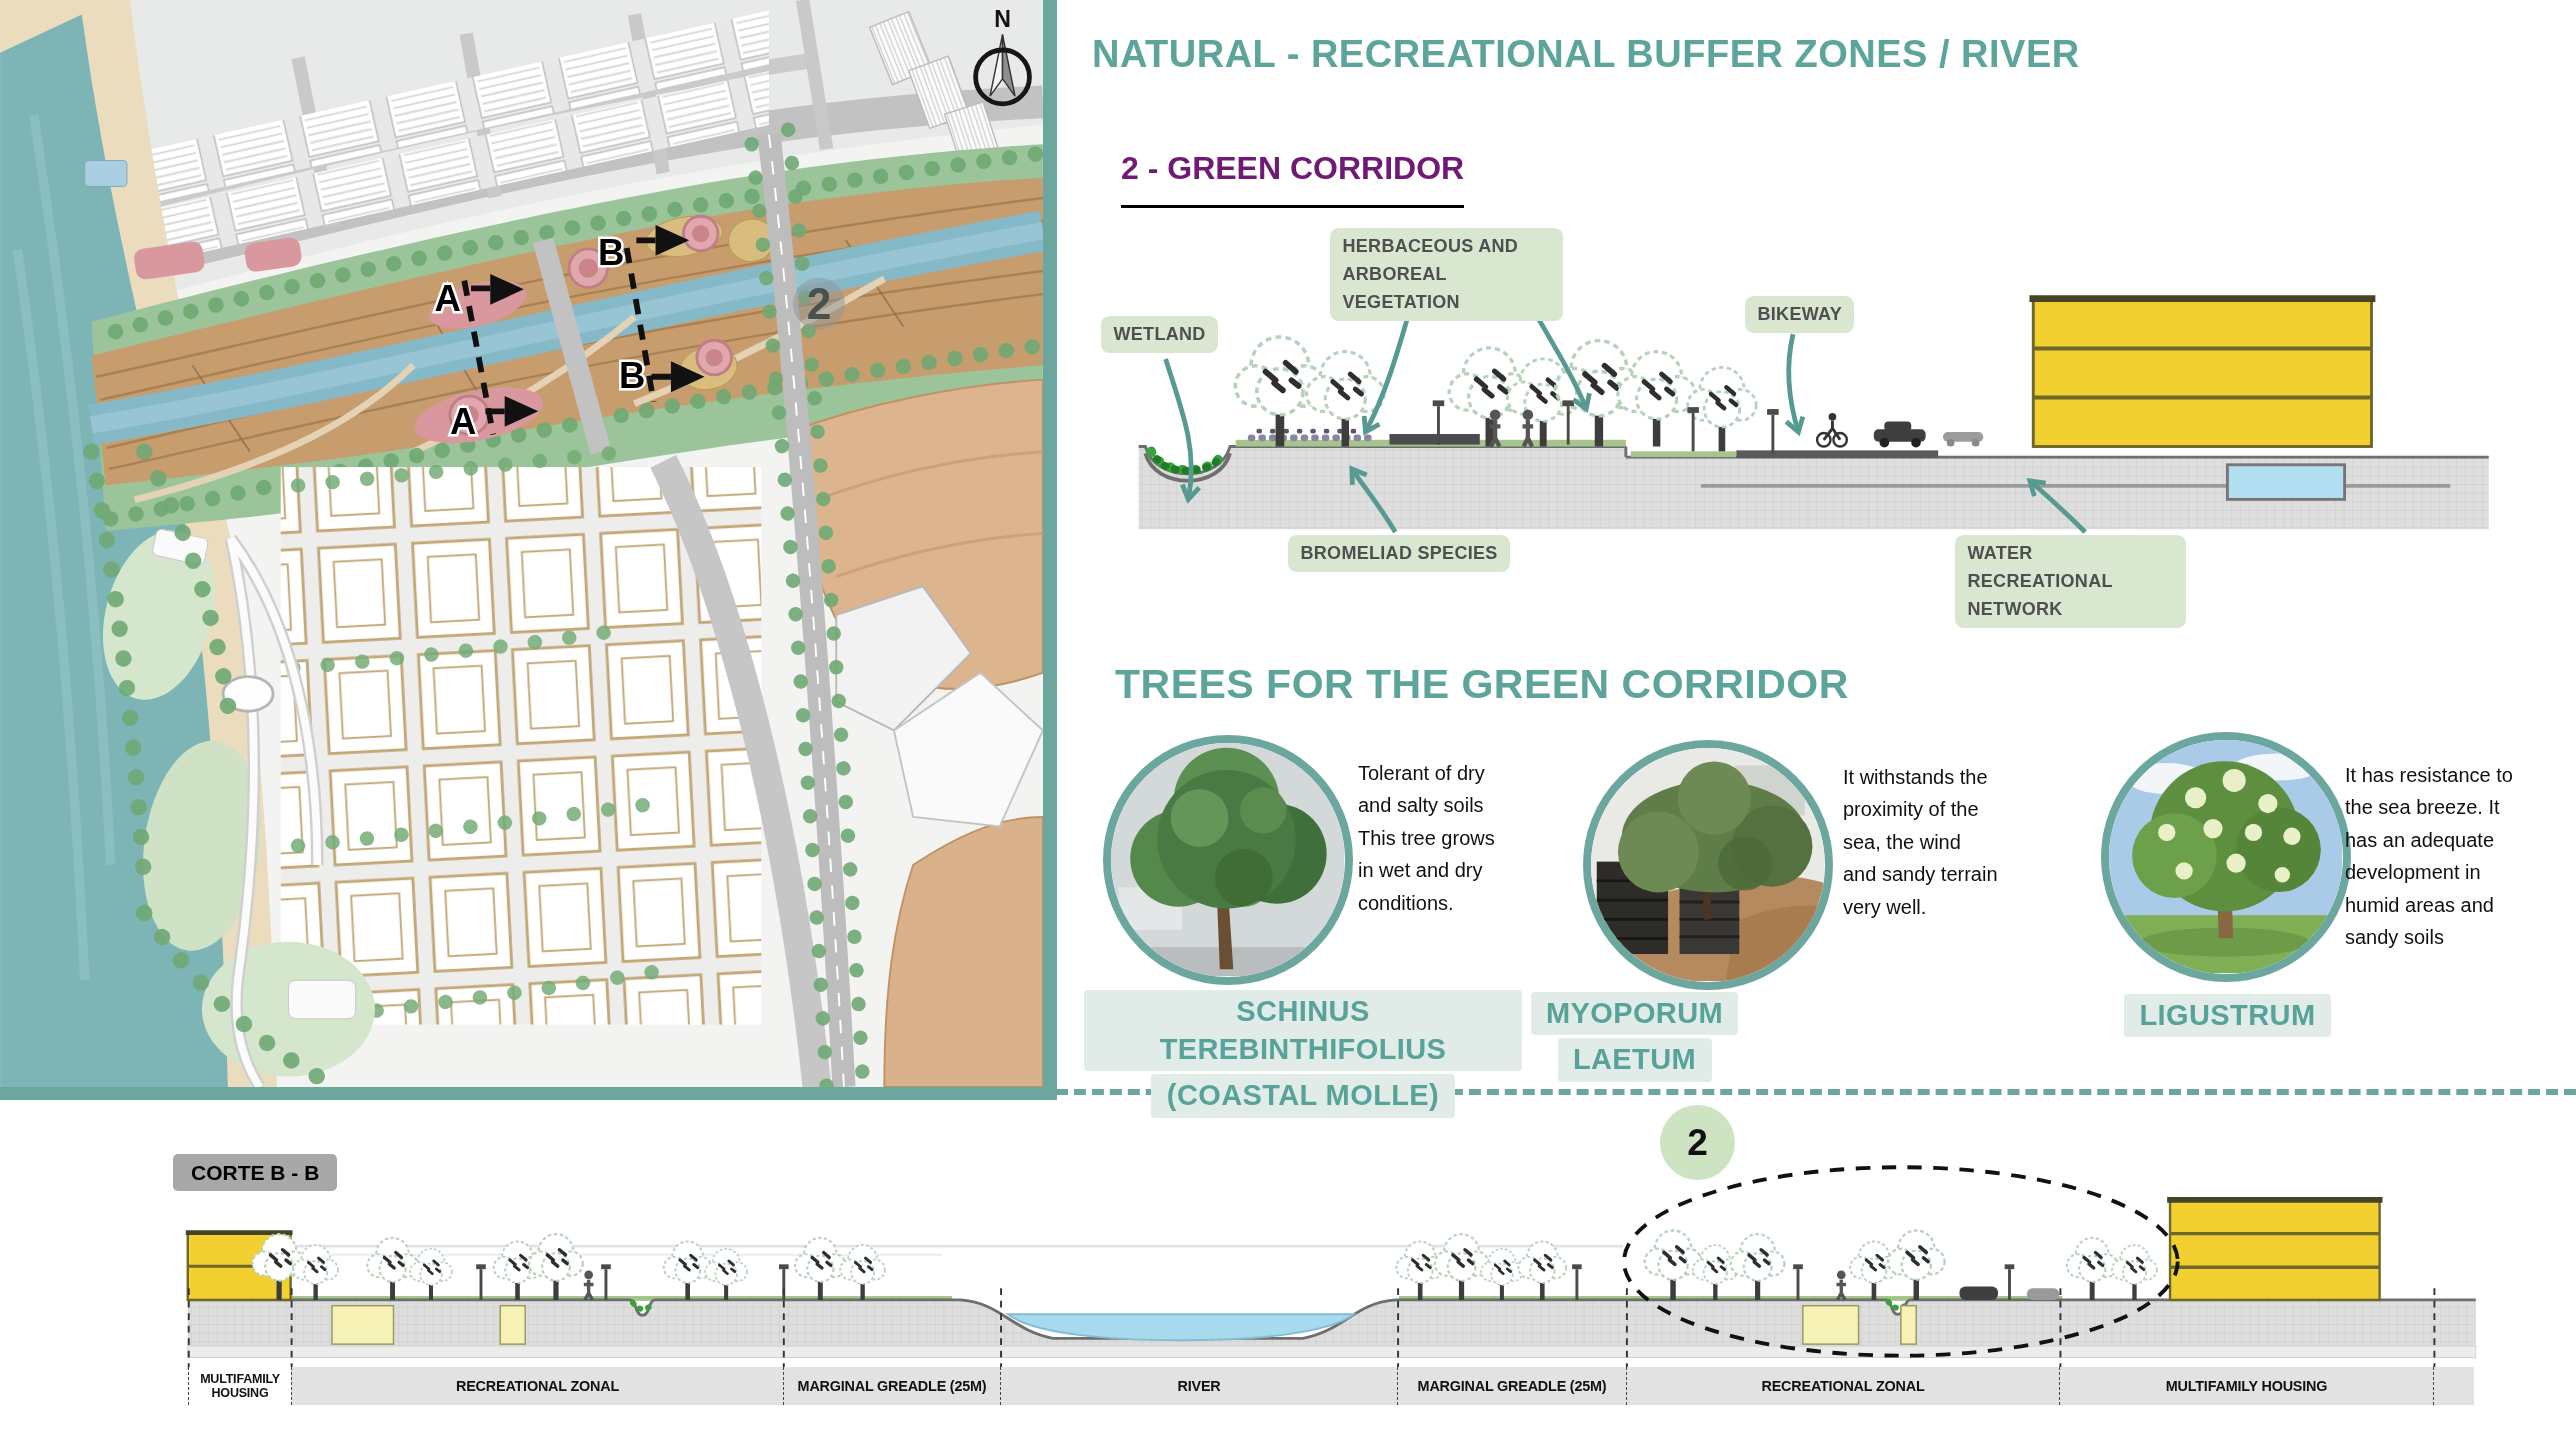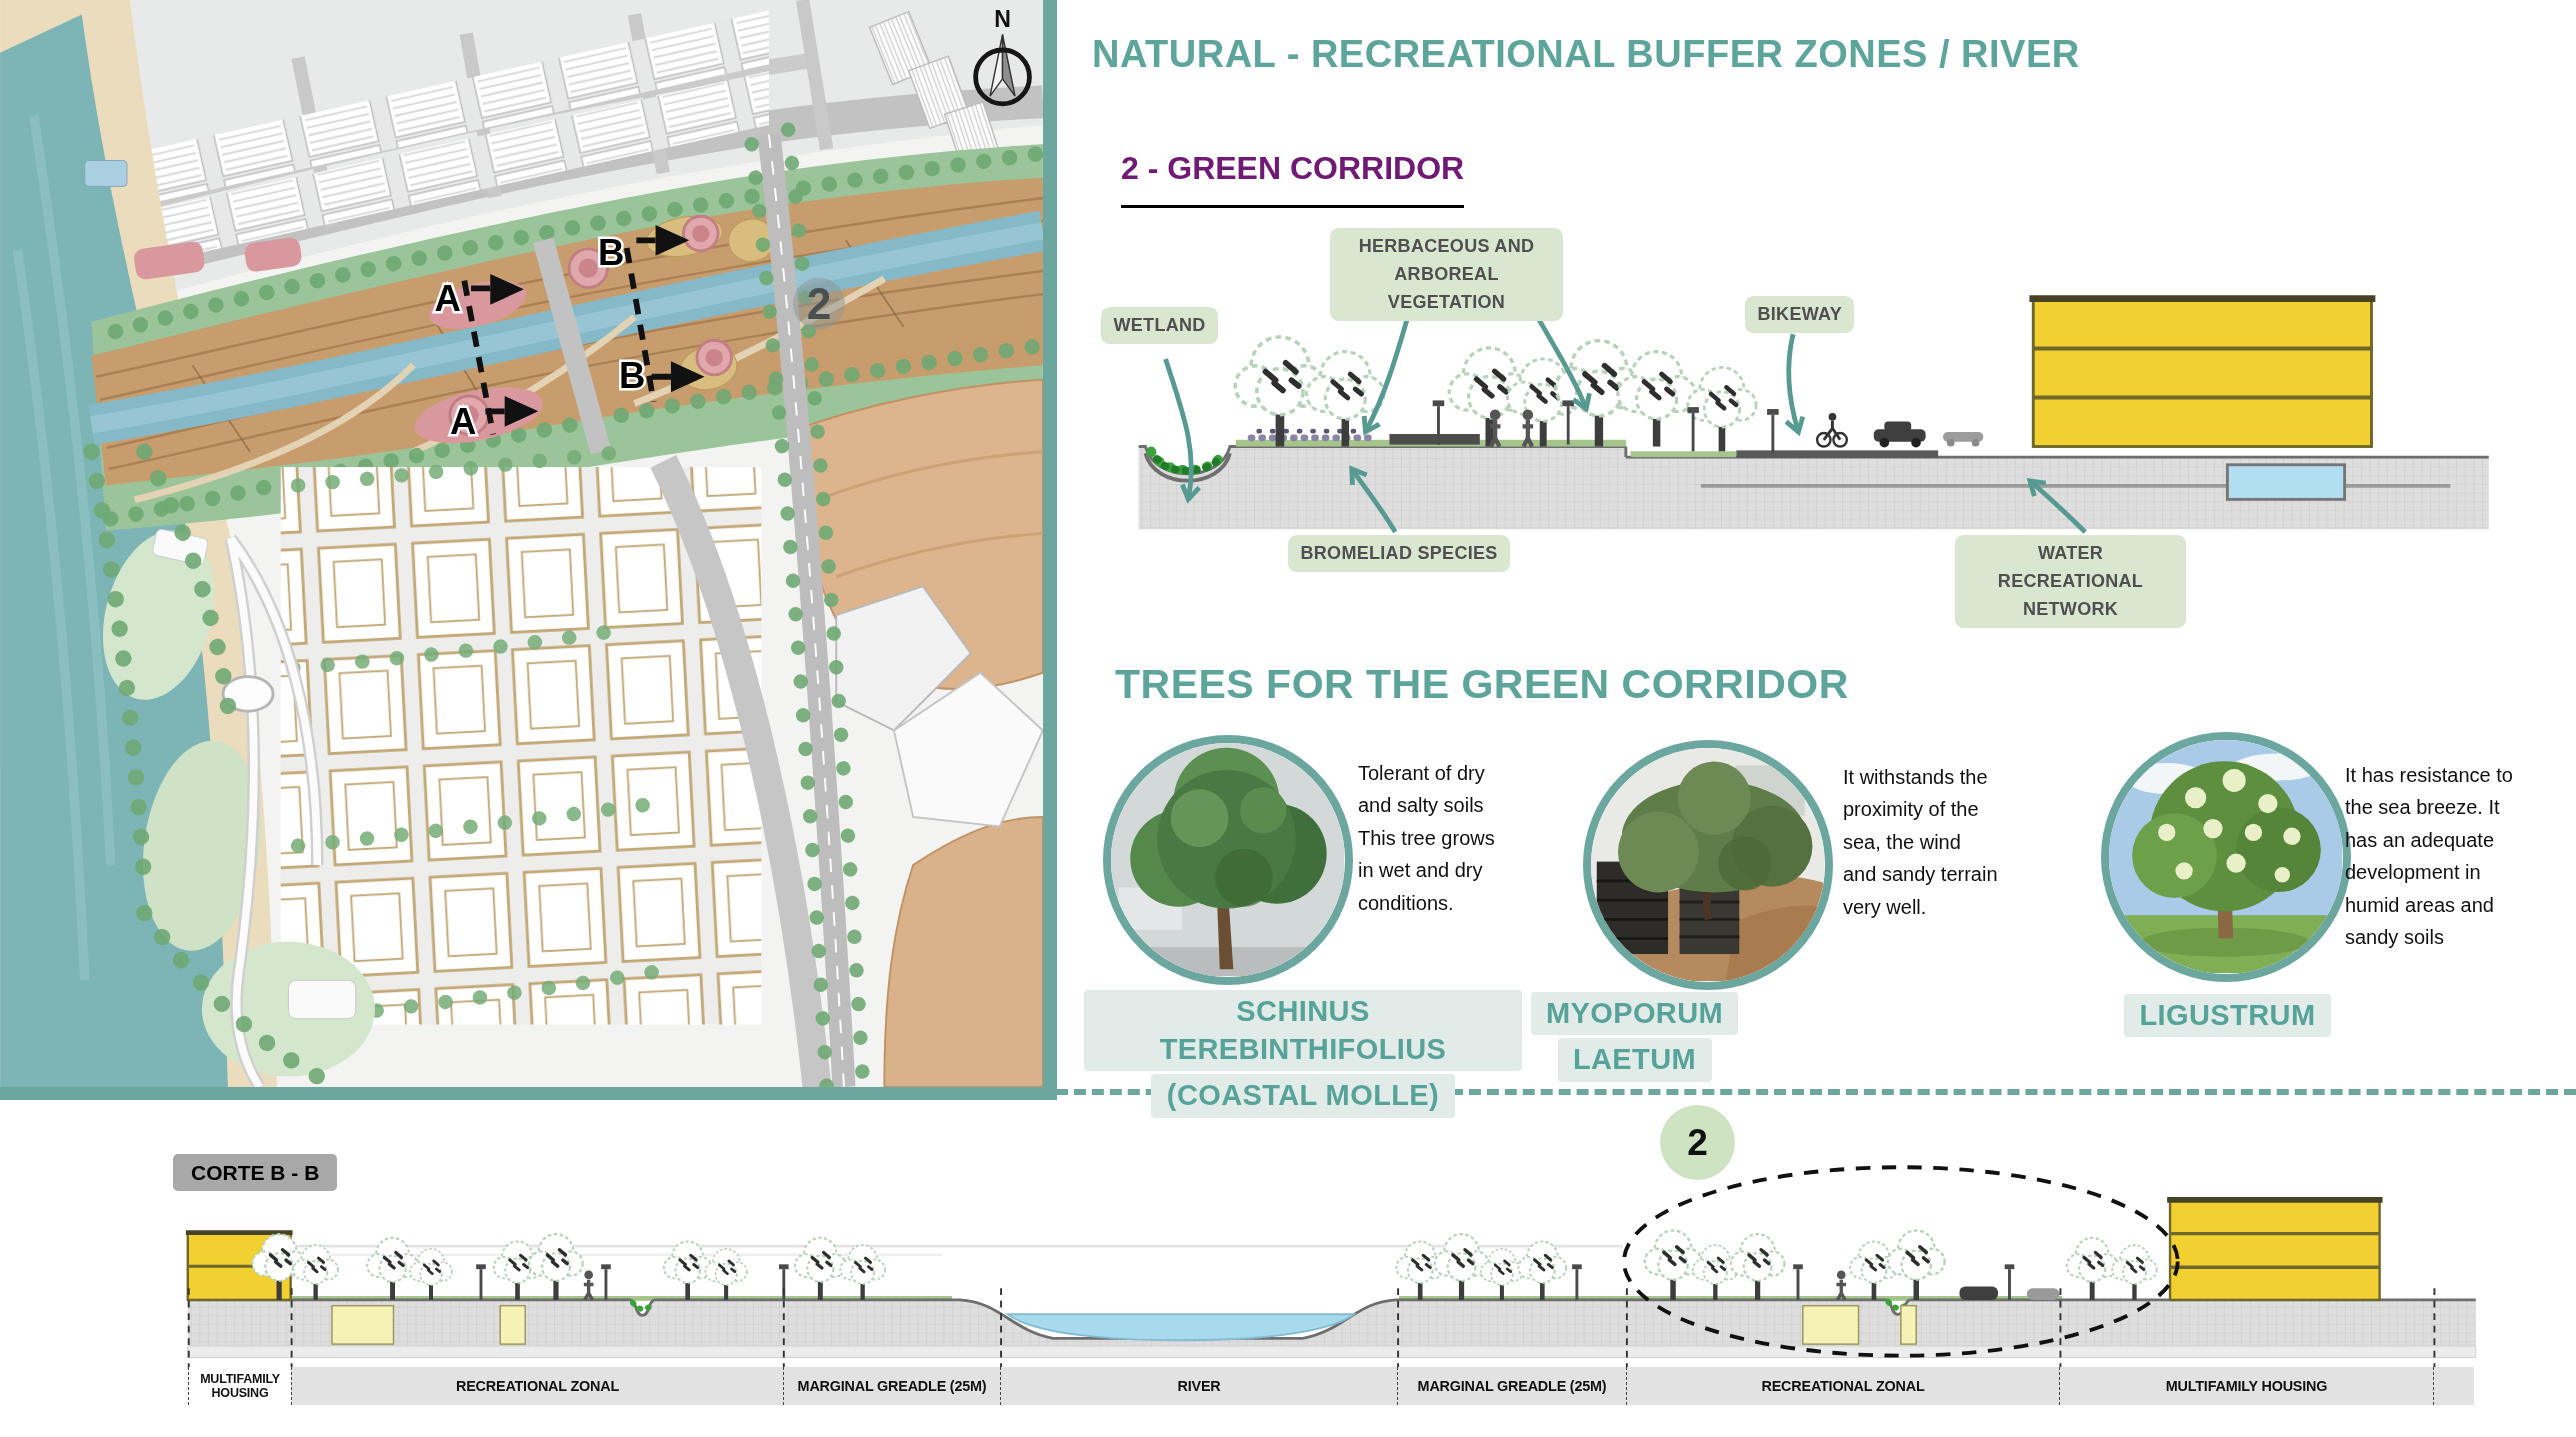--- a/index.html
+++ b/index.html
@@ -10,21 +10,21 @@
   .abs{position:absolute}
   #map-svg{left:0;top:0}
   #frame-right{left:1043px;top:0;width:13.5px;height:1100px;background:#6ba79e}
   #frame-bottom{left:0;top:1087px;width:1056px;height:12.5px;background:#6ba79e}
   #divider-dashed{left:1056px;top:1089px;width:1520px;height:0;border-top:6.7px dashed #6ba79e}
 
   #main-title{left:1092px;top:33px;font-size:38px;font-weight:bold;color:#5da49a;letter-spacing:0.5px}
   #corridor-heading{left:1121px;top:150px;font-size:32px;font-weight:bold;color:#701a75;border-bottom:3.8px solid #000;padding-bottom:18px}
   #trees-heading{left:1115px;top:661px;font-size:41px;font-weight:bold;color:#5da49a;letter-spacing:0.5px}
 
-  .pill{position:absolute;background:#d9e7d1;color:#4f4f4f;font-weight:bold;font-size:18px;padding:4.8px 12.5px;border-radius:8.7px;text-align:center;line-height:1.55;letter-spacing:0.3px}
+  .pill{position:absolute;background:#d9e7d1;color:#4f4f4f;font-weight:bold;font-size:18px;padding:4.8px 12.5px;border-radius:8.7px;text-align:left;line-height:1.55;letter-spacing:0.3px}
   .pill span{display:block}
 
   .tree-circle{position:absolute;width:250px;height:250px;border-radius:50%;border:8.7px solid #6ba79e;overflow:hidden;background:#fff}
   .tree-circle svg{display:block}
   .tdesc{position:absolute;font-size:20px;line-height:1.62;color:#101010}
   .tnamewrap{position:absolute;text-align:center}
   .tname{background:#e1ebe8;color:#57a39a;font-size:29px;font-weight:bold;padding:2.9px 15.4px;border-radius:4px;display:inline-block;line-height:1.3;letter-spacing:0.4px}
   .tname:empty{display:none}
 
   #corte-pill{left:173px;top:1154px;background:#a8a8a8;color:#000;font-size:21px;font-weight:bold;padding:6.7px 18px;border-radius:5px}
@@ -272,21 +272,21 @@
     <g stroke="#579a91" stroke-width="5" fill="none">
       <path d="M1213,374 C1232,432 1246,470 1237,518" marker-end="url(#ah)"></path>
       <path d="M1468,320 C1452,376 1440,414 1422,448" marker-end="url(#ah)"></path>
       <path d="M1594,320 C1622,368 1640,398 1650,424" marker-end="url(#ah)"></path>
       <path d="M1866,348 C1858,382 1862,418 1871,448" marker-end="url(#ah)"></path>
       <path d="M1452,554 C1438,530 1422,510 1408,490" marker-end="url(#ah)"></path>
       <path d="M2170,554 C2148,532 2130,516 2114,502" marker-end="url(#ah)"></path>
     </g>
   </svg>
 
-  <div class="pill" style="left:1101px;top:307px">WETLAND</div>
+  <div class="pill" style="left:1101px;top:316px">WETLAND</div>
   <div class="pill" style="left:1330px;top:228px;width:233px">
     <span>HERBACEOUS AND</span>
     <span>ARBOREAL VEGETATION</span>
   </div>
   <div class="pill" style="left:1745px;top:296px">BIKEWAY</div>
   <div class="pill" style="left:1288px;top:535px">BROMELIAD SPECIES</div>
   <div class="pill" style="left:1955px;top:535px;width:231px">
     <span>WATER RECREATIONAL</span>
     <span>NETWORK</span>
   </div>

